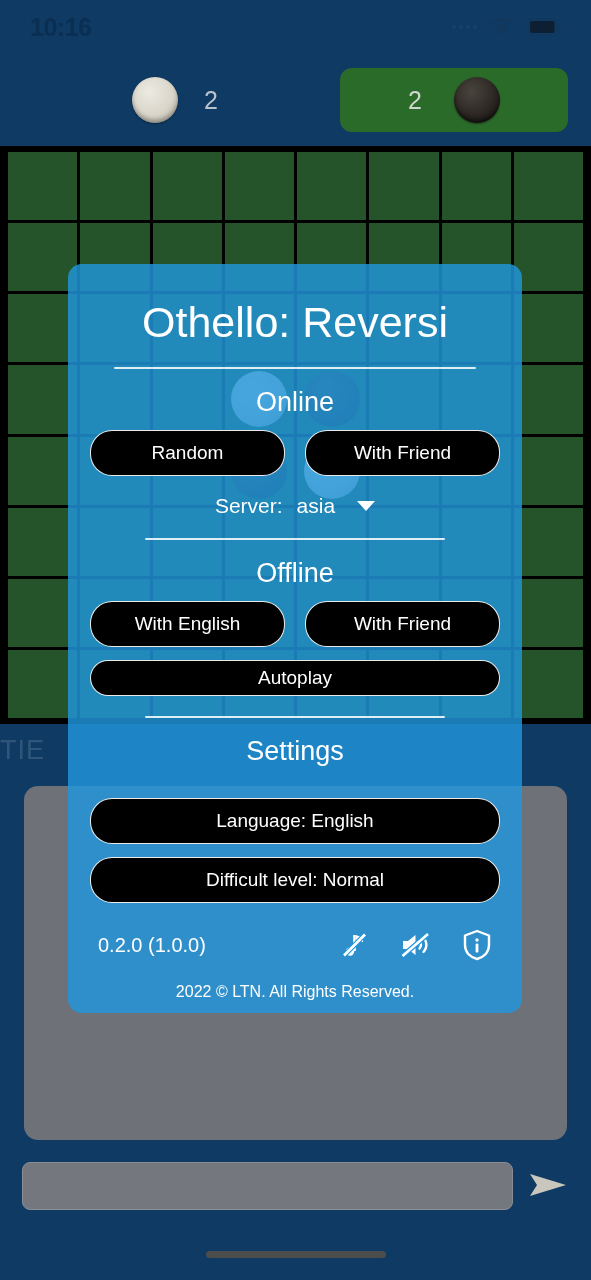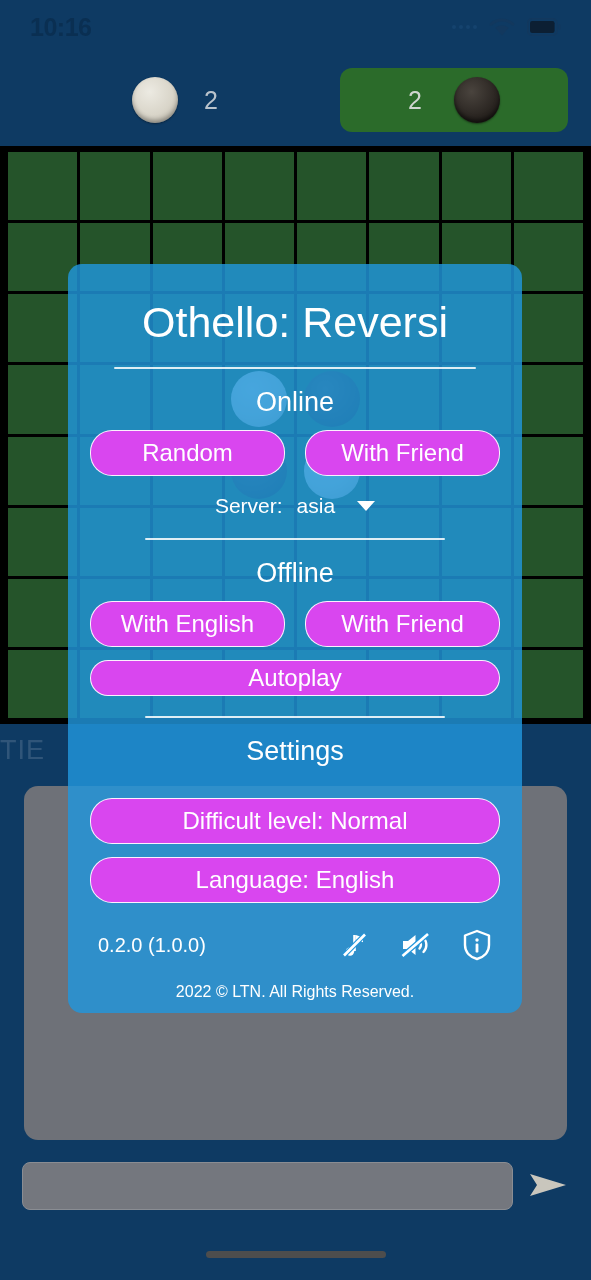--- a/index.html
+++ b/index.html
@@ -119,22 +119,22 @@
   }
   .rule{
     height:2px; background:rgba(255,255,255,.85);
     margin:22px auto 0 auto; width:362px; border-radius:2px;
   }
   .section-head{
     text-align:center; font-size:27px; color:#fff; margin:18px 0 12px 0; font-weight:400;
   }
   .btn-row{ display:flex; gap:20px; }
   .btn{
-    background:#d946ef; border:1.6px solid rgba(255,255,255,.92);
-    border-radius:22px; color:#fff; font-size:24px;
+    background:#000000; border:1.6px solid rgba(255,255,255,.92);
+    border-radius:22px; color:#fff; font-size:19px;
     height:46px; display:flex; align-items:center; justify-content:center;
     cursor:pointer; flex:1; font-family:"Liberation Sans", sans-serif;
     white-space:nowrap;
   }
   .btn.full{ width:100%; margin-top:13px; }
   .server-row{
     display:flex; align-items:center; justify-content:center; gap:14px;
     margin-top:18px; color:#fff; font-size:21px;
   }
   .server-val{ display:flex; align-items:center; gap:22px; cursor:pointer; }
@@ -317,22 +317,22 @@
     <div class="btn-row">
       <div class="btn">With English</div>
       <div class="btn">With Friend</div>
     </div>
     <div class="btn full">Autoplay</div>
 
     <div class="rule2"></div>
 
     <div class="section-head">Settings</div>
     <div class="settings-btns">
+      <div class="btn full">Language: English</div>
       <div class="btn full">Difficult level: Normal</div>
-      <div class="btn full">Language: English</div>
     </div>
 
     <div class="footer-row">
       <span class="version">0.2.0 (1.0.0)</span>
       <span class="footer-icons">
         <span class="fic">
           <svg width="30" height="30" viewBox="0 0 30 30">
             <g fill="#fff">
               <circle cx="10" cy="21.5" r="4.2"></circle>
               <rect x="13.2" y="5" width="2.6" height="16"></rect>

